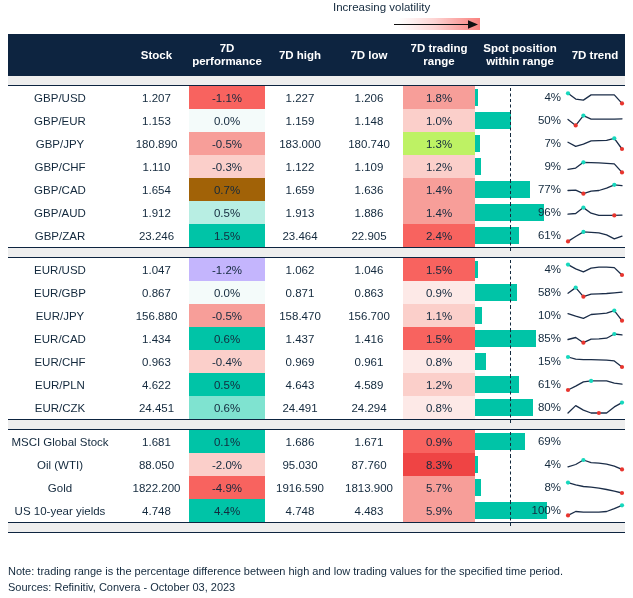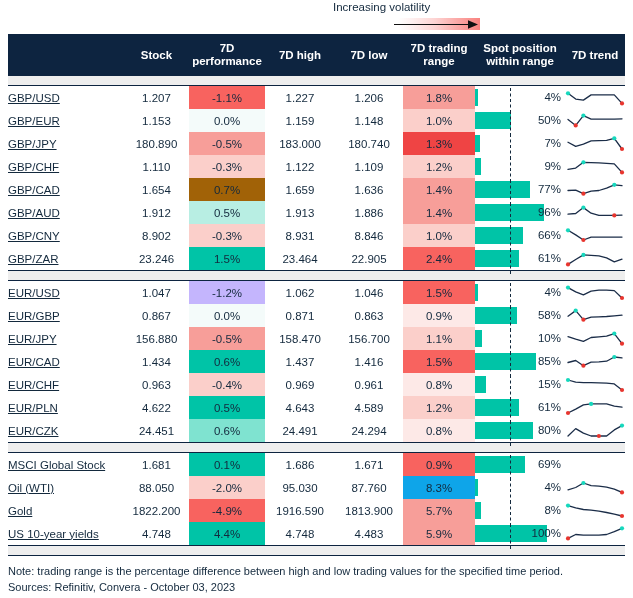--- a/index.html
+++ b/index.html
@@ -87,25 +87,24 @@
   .gap-row.first td { border-top: none; }
 
   tbody tr.data-row { height: 23px; }
   tbody td {
     font-size: 11.5px;
     height: 23px;
     vertical-align: middle;
     white-space: nowrap;
   }
   td.c-name {
-    text-align: left;
+    text-align: center;
     padding-right: 12px;
     overflow: hidden;
     text-overflow: clip;
-    text-decoration: underline;
   }
   td.c-num { text-align: center; }
   td.c-heat { text-align: center; }
 
   
   td.c-pos {
     position: relative;
     padding: 0;
   }
   .pos-inner {
@@ -245,21 +244,21 @@
             <circle cx="10.7" cy="16.4" r="2.1" fill="#e8352e"></circle>
           </svg>
         </td>
       </tr>
       <tr class="data-row">
         <td class="c-name">GBP/JPY</td>
         <td class="c-num">180.890</td>
         <td class="c-heat" style="background:#f79e99">-0.5%</td>
         <td class="c-num">183.000</td>
         <td class="c-num">180.740</td>
-        <td class="c-heat" style="background:#ef4444">1.3%</td>
+        <td class="c-heat" style="background:#bef264">1.3%</td>
         <td class="c-pos">
           <div class="pos-inner">
             <div class="pos-track">
               <div class="pos-bar" style="width:5px"></div>
               <div class="pos-mid"></div>
             </div>
             <span class="pos-val">7%</span>
           </div>
         </td>
         <td class="c-trend">
@@ -336,44 +335,20 @@
         </td>
         <td class="c-trend">
           <svg class="spark" width="60" height="23" viewBox="0 0 60 23">
             <path d="M3.0,13.1 L10.7,12.5 L18.4,6.6 L26.1,12.2 L33.9,14.4 L41.6,14.4 L49.3,14.4 L57.0,14.1" fill="none" stroke="#1b2d48" stroke-width="1.3" stroke-linejoin="round" stroke-linecap="round"></path>
             <circle cx="18.4" cy="6.6" r="2.1" fill="#16d8bd"></circle>
             <circle cx="49.3" cy="14.4" r="2.1" fill="#e8352e"></circle>
           </svg>
         </td>
       </tr>
       <tr class="data-row">
-        <td class="c-name">GBP/CNY</td>
-        <td class="c-num">8.902</td>
-        <td class="c-heat" style="background:#fbcfca">-0.3%</td>
-        <td class="c-num">8.931</td>
-        <td class="c-num">8.846</td>
-        <td class="c-heat" style="background:#fbcfca">1.0%</td>
-        <td class="c-pos">
-          <div class="pos-inner">
-            <div class="pos-track">
-              <div class="pos-bar" style="width:48px"></div>
-              <div class="pos-mid"></div>
-            </div>
-            <span class="pos-val">66%</span>
-          </div>
-        </td>
-        <td class="c-trend">
-          <svg class="spark" width="60" height="23" viewBox="0 0 60 23">
-            <path d="M3.0,6.3 L10.7,10.9 L18.4,16.0 L26.1,13.1 L33.9,13.1 L41.6,13.1 L49.3,13.1 L57.0,13.1" fill="none" stroke="#1b2d48" stroke-width="1.3" stroke-linejoin="round" stroke-linecap="round"></path>
-            <circle cx="3.0" cy="6.3" r="2.1" fill="#16d8bd"></circle>
-            <circle cx="18.4" cy="16.0" r="2.1" fill="#e8352e"></circle>
-          </svg>
-        </td>
-      </tr>
-      <tr class="data-row">
         <td class="c-name">GBP/ZAR</td>
         <td class="c-num">23.246</td>
         <td class="c-heat" style="background:#00c4a7">1.5%</td>
         <td class="c-num">23.464</td>
         <td class="c-num">22.905</td>
         <td class="c-heat" style="background:#f8635f">2.4%</td>
         <td class="c-pos">
           <div class="pos-inner">
             <div class="pos-track">
               <div class="pos-bar" style="width:44px"></div>
@@ -581,21 +556,21 @@
           </div>
         </td>
         <td class="c-trend"></td>
       </tr>
       <tr class="data-row">
         <td class="c-name">Oil (WTI)</td>
         <td class="c-num">88.050</td>
         <td class="c-heat" style="background:#fbcfca">-2.0%</td>
         <td class="c-num">95.030</td>
         <td class="c-num">87.760</td>
-        <td class="c-heat" style="background:#0ea5e9">8.3%</td>
+        <td class="c-heat" style="background:#ef4444">8.3%</td>
         <td class="c-pos">
           <div class="pos-inner">
             <div class="pos-track">
               <div class="pos-bar" style="width:3px"></div>
               <div class="pos-mid"></div>
             </div>
             <span class="pos-val">4%</span>
           </div>
         </td>
         <td class="c-trend">

